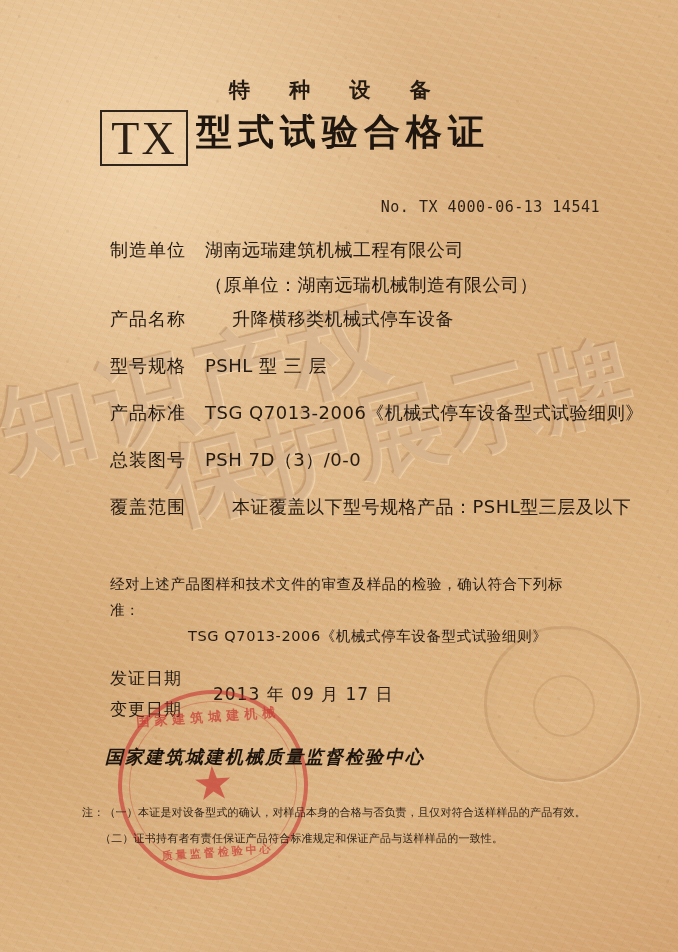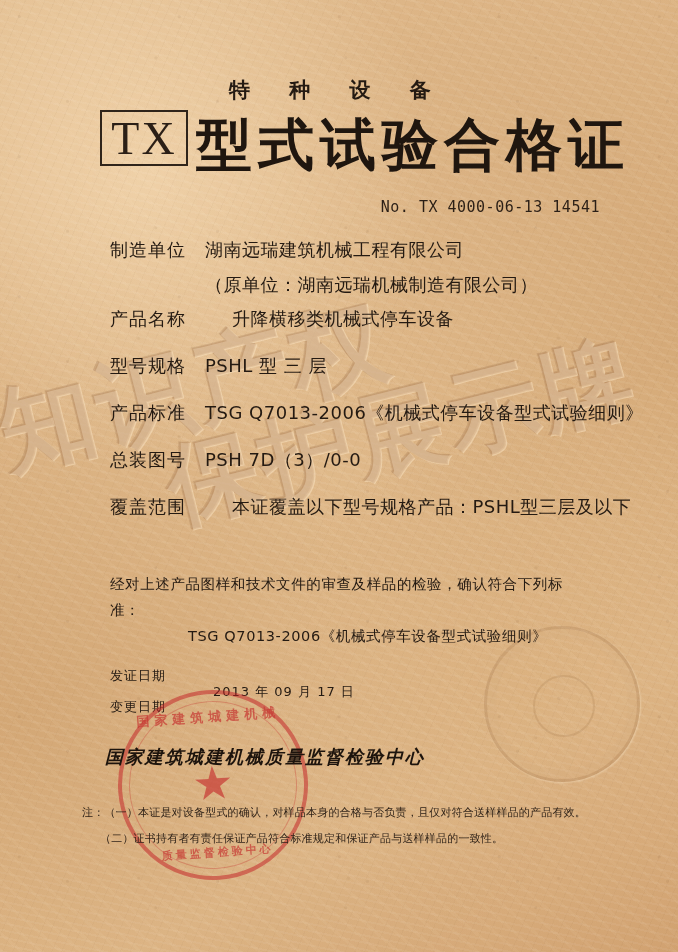--- a/index.html
+++ b/index.html
@@ -128,21 +128,21 @@
     font-weight: bold;
     letter-spacing: 17px;
     color: #241a12;
     margin-left: 24px;
   }
   .title-big {
     position: absolute;
     left: 196px;
     top: 36px;
     font-family: "DejaVu Sans", sans-serif;
-    font-size: 56px;
+    font-size: 36px;
     font-weight: bold;
     letter-spacing: 6px;
     color: #1f160f;
   }
   .cert-no {
     position: absolute;
     right: 78px;
     top: 126px;
     font-family: "DejaVu Sans Mono", monospace;
     font-size: 15px;
@@ -204,21 +204,21 @@
   .para .p2 { position: absolute; left: 110px; top: 26px; }
   .para .p3 { position: absolute; left: 188px; top: 52px; }
 
   
   .dates {
     position: absolute;
     left: 0;
     top: 667px;
     width: 678px;
     font-family: "DejaVu Sans", sans-serif;
-    font-size: 13px;
+    font-size: 17px;
     color: #241a12;
   }
   .dates .row2 { position: relative; height: 22px; margin-bottom: 9px; }
   .dates .lbl2 { position: absolute; left: 110px; top: 0; letter-spacing: 1px; }
   .dates .val2 { position: absolute; left: 213px; top: 16px; letter-spacing: 1px; }
 
   
   .org {
     position: absolute;
     left: 105px;

